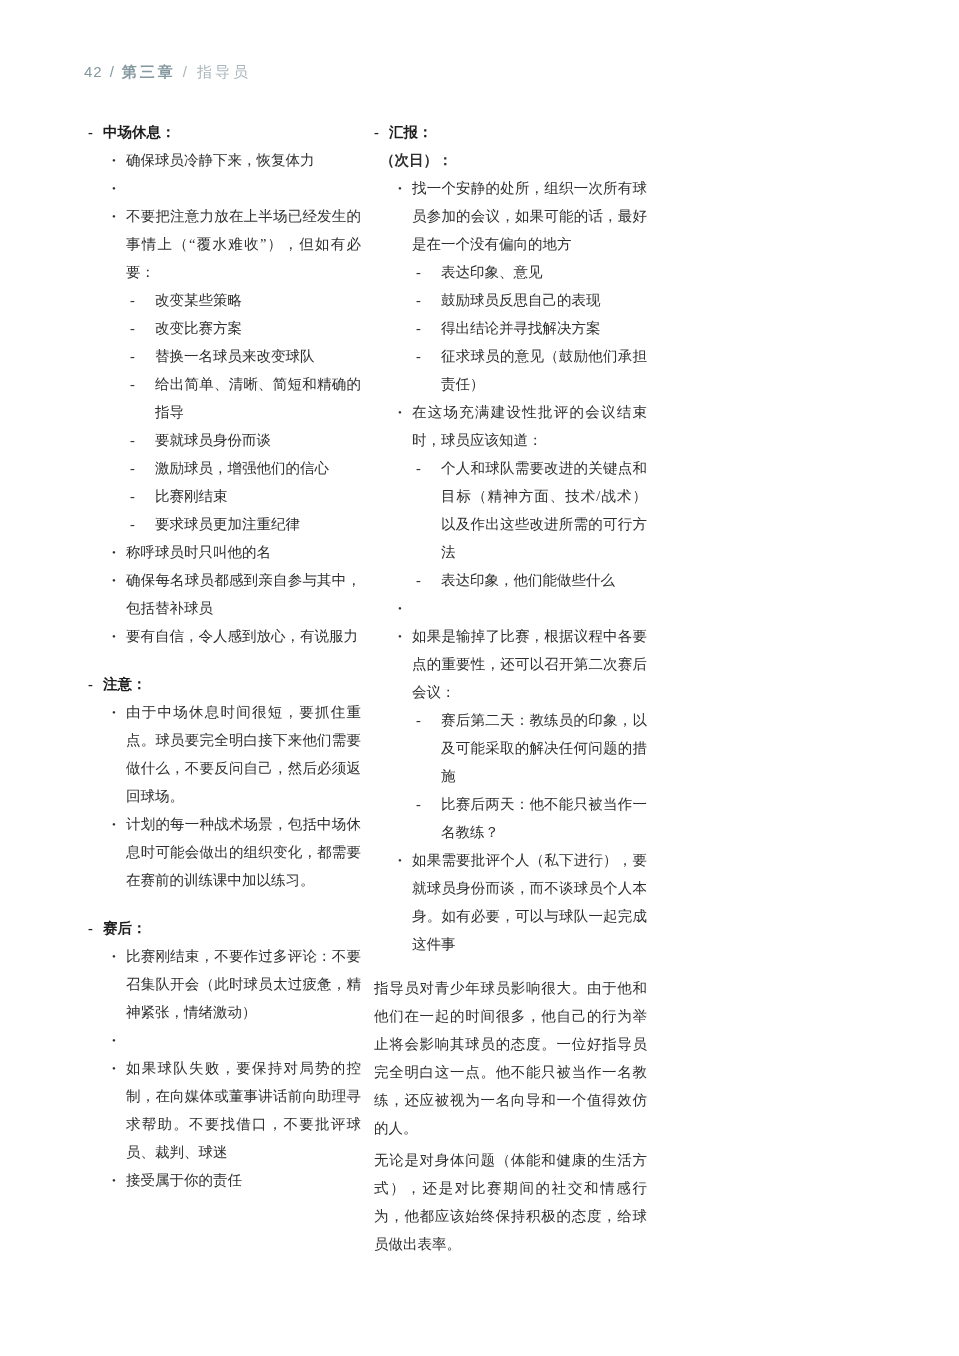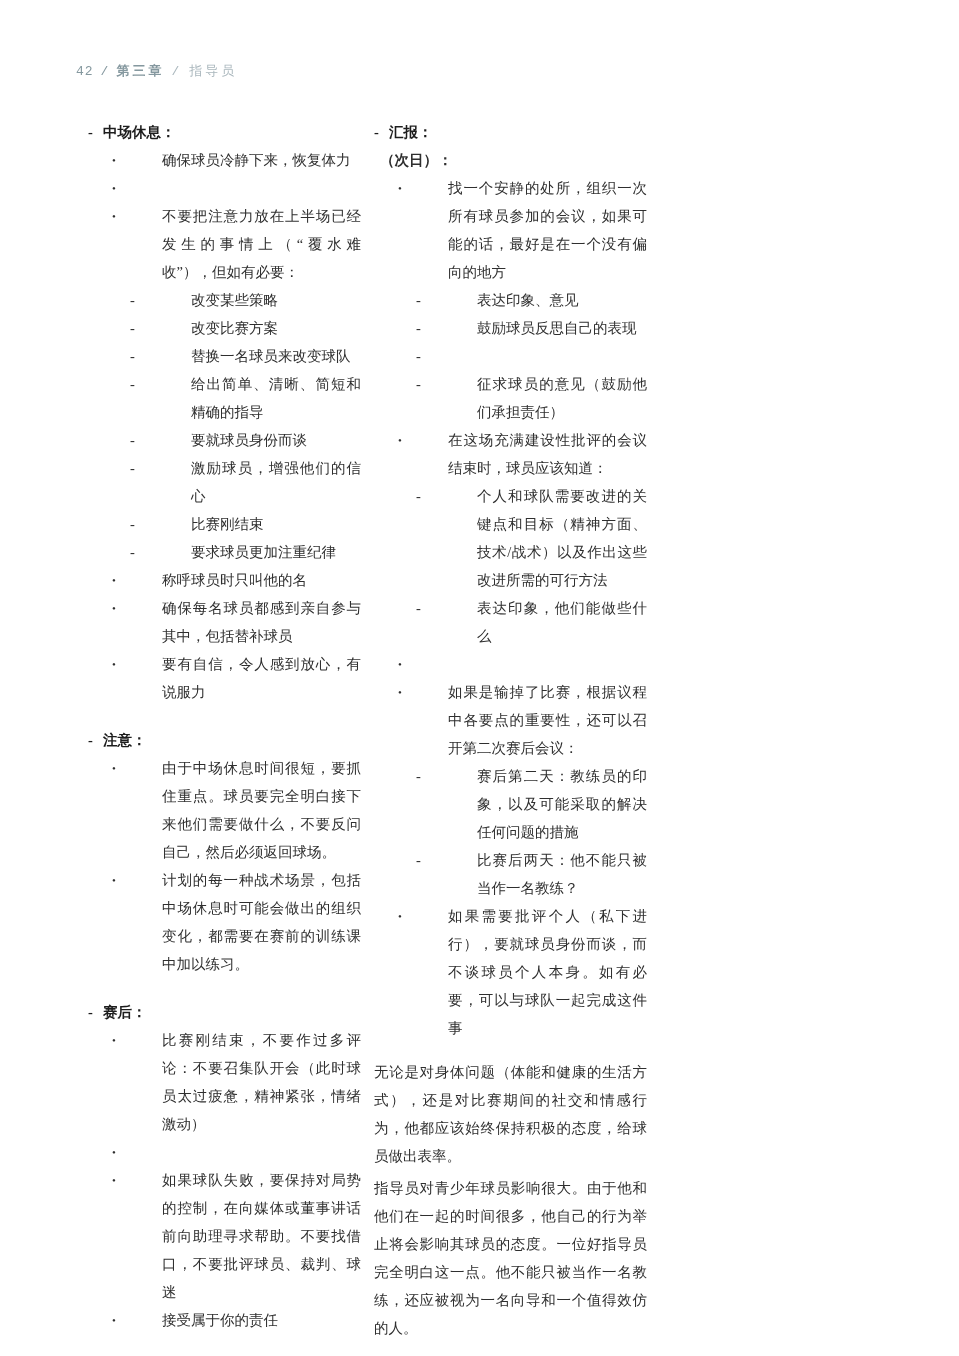--- a/index.html
+++ b/index.html
@@ -9,24 +9,24 @@
     height: 1356px;
     margin: 0 auto;
     background: #ffffff;
     font-family: "Liberation Serif", "DejaVu Serif", serif;
     color: #2f2f2f;
     overflow: hidden;
   }
   
   .header {
     position: absolute;
-    left: 76px;
+    left: 84px;
     top: 62px;
-    font-family: Liberation Mono, monospace;
-    font-size: 13px;
+    font-family: Liberation Sans, sans-serif;
+    font-size: 15px;
     line-height: 20px;
     color: #85989f;
     letter-spacing: 1px;
     white-space: nowrap;
   }
   .header .sep { margin: 0 7px; font-style: normal; }
   .header .chapter { font-weight: bold; letter-spacing: 3px; }
   .header .light { color: #aab7bd; letter-spacing: 3px; }
   
   .content {
@@ -43,21 +43,21 @@
   section + section { margin-top: 20px; }
   .section-head { display: flex; font-weight: bold; color: #1d1d1d; }
   .section-head .s-dash { flex: 0 0 15px; }
   .subtitle { padding-left: 6px; font-weight: bold; }
   .item { display: flex; align-items: flex-start; }
   .item .marker { flex: 0 0 auto; }
   .item.bullet { padding-left: 24px; }
   .item.bullet .marker { width: 14px; font-size: 11px; }
   .item.dash { padding-left: 42px; }
   .item.dash .marker { width: 25px; }
-  .item-text { flex: 1; text-align: justify; margin-left: 36px; }
+  .item-text { flex: 1; text-align: justify; }
   .para { margin: 4px 0 0 0; text-align: justify; }
   .para:first-of-type { margin-top: 16px; }
 </style>
 </head>
 <body>
 
 <div class="page">
 
   <div class="header">
     <span>42</span><span class="sep">/</span><span class="chapter">第三章</span><span class="sep light">/</span><span class="light">指导员</span>
@@ -190,20 +190,21 @@
             <div class="item dash">
     <span class="marker">-</span>
     <span class="item-text">表达印象、意见</span>
   </div>
             <div class="item dash">
     <span class="marker">-</span>
     <span class="item-text">鼓励球员反思自己的表现</span>
   </div>
             <div class="item dash">
     <span class="marker">-</span>
+    <span class="item-text">得出结论并寻找解决方案</span>
   </div>
             <div class="item dash">
     <span class="marker">-</span>
     <span class="item-text">征求球员的意见（鼓励他们承担责任）</span>
   </div>
             <div class="item bullet">
     <span class="marker">•</span>
     <span class="item-text">在这场充满建设性批评的会议结束时，球员应该知道：</span>
   </div>
             <div class="item dash">
@@ -229,19 +230,19 @@
     <span class="marker">-</span>
     <span class="item-text">比赛后两天：他不能只被当作一名教练？</span>
   </div>
             <div class="item bullet">
     <span class="marker">•</span>
     <span class="item-text">如果需要批评个人（私下进行），要就球员身份而谈，而不谈球员个人本身。如有必要，可以与球队一起完成这件事</span>
   </div>
           </div>
       </section>
 
+      <p class="para">指导员对青少年球员影响很大。由于他和他们在一起的时间很多，他自己的行为举止将会影响其球员的态度。一位好指导员完全明白这一点。他不能只被当作一名教练，还应被视为一名向导和一个值得效仿的人。</p>
       <p class="para">无论是对身体问题（体能和健康的生活方式），还是对比赛期间的社交和情感行为，他都应该始终保持积极的态度，给球员做出表率。</p>
-      <p class="para">指导员对青少年球员影响很大。由于他和他们在一起的时间很多，他自己的行为举止将会影响其球员的态度。一位好指导员完全明白这一点。他不能只被当作一名教练，还应被视为一名向导和一个值得效仿的人。</p>
 
     </div>
 
   </div>
 </div>
 
 </body></html>

